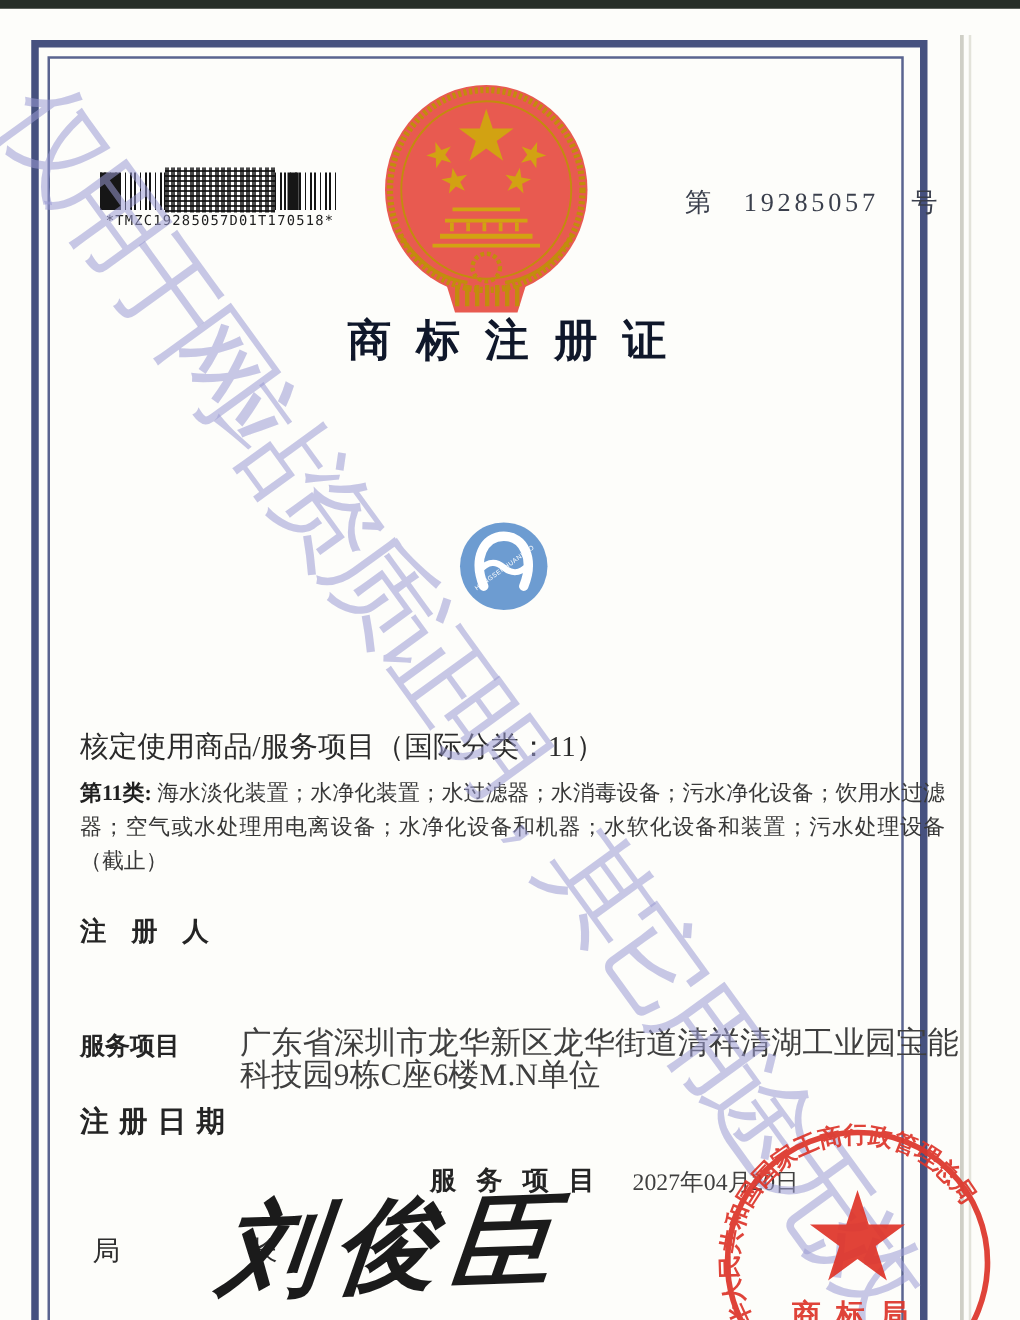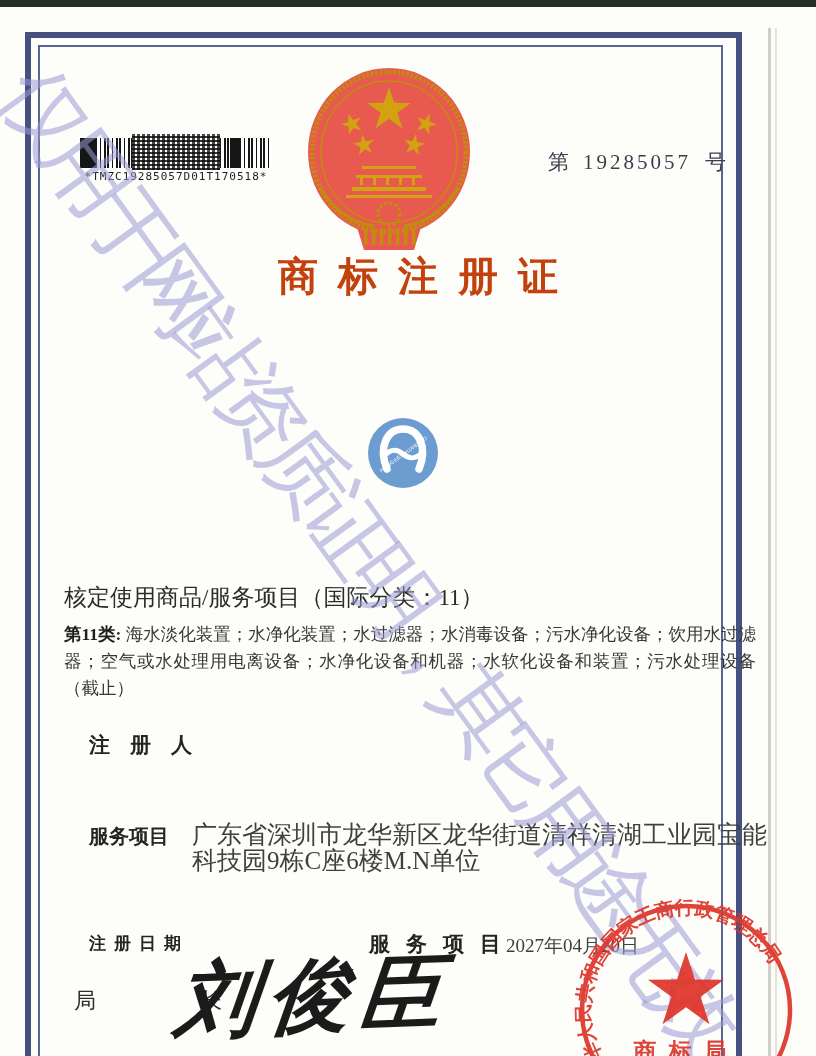--- a/index.html
+++ b/index.html
@@ -27,46 +27,46 @@
   .barcode .block-l{position:absolute;left:0;top:0;width:16px;height:30px;background:#161616;}
   .barcode .block-r{position:absolute;left:150px;top:0;width:9px;height:30px;background:#161616;}
   .barcode .dense{position:absolute;left:52px;top:-4px;width:88px;height:36px;
     background:repeating-linear-gradient(0deg,rgba(22,22,22,.85) 0 2px,rgba(255,255,255,.2) 2px 4px),
                repeating-linear-gradient(90deg,#1a1a1a 0 3px,#fff 3px 5px);}
   .barcode-caption{position:absolute;left:58px;top:170px;width:236px;text-align:center;
     font-family:"DejaVu Sans Mono",monospace;font-size:11px;letter-spacing:1px;color:#1d1d1d;z-index:10;}
 
   
   .cert-number{position:absolute;left:548px;top:148px;z-index:10;font-size:21px;color:#3a3f4c;white-space:nowrap;}
-  .cert-number .num{margin:0 14px;letter-spacing:3px;}
+  .cert-number .num{margin:0 26px;letter-spacing:3px;}
 
   
   .emblem{position:absolute;left:306px;top:66px;width:166px;height:186px;z-index:10;}
 
   
   .title{position:absolute;left:278px;top:249px;z-index:10;
-    font-size:40px;font-weight:bold;letter-spacing:20px;color:#c2410c;white-space:nowrap;}
+    font-size:35px;font-weight:bold;letter-spacing:20px;color:#0f172a;white-space:nowrap;}
 
   
   .tm-logo{position:absolute;left:366px;top:416px;width:74px;height:74px;z-index:10;}
 
   
   .goods-heading{position:absolute;left:64px;top:582px;z-index:10;font-size:23px;font-weight:normal;color:#2b2b2b;}
   .goods-text{position:absolute;left:64px;top:621px;width:692px;z-index:10;
     font-size:17.5px;line-height:27px;color:#383838;text-align:justify;}
   .goods-text b{color:#1f1f1f;}
 
   
-  .lbl{font-weight:bold;color:#242424;white-space:nowrap;margin-left:25px;}
+  .lbl{font-weight:bold;color:#242424;white-space:nowrap;}
   .val{color:#3f3f3f;}
   .registrant-label{position:absolute;left:64px;top:731px;font-size:21px;letter-spacing:20px;z-index:10;}
   .registrant-value{position:absolute;left:180px;top:734px;font-size:19.5px;z-index:10;}
   .address-label{position:absolute;left:64px;top:823px;font-size:20px;z-index:10;}
   .address-value{position:absolute;left:192px;top:822px;width:584px;font-size:25px;line-height:26px;z-index:10;}
-  .regdate-label{position:absolute;left:64px;top:932px;font-size:17px;letter-spacing:8px;z-index:10;}
+  .regdate-label{position:absolute;left:64px;top:882px;font-size:23px;letter-spacing:8px;z-index:10;}
   .regdate-value{position:absolute;left:184px;top:933px;font-size:19px;z-index:10;}
   .valid-label{position:absolute;left:344px;top:930px;font-size:21px;letter-spacing:16px;z-index:10;}
   .valid-value{position:absolute;left:506px;top:933px;font-size:19px;z-index:10;}
 
   
   .dir-ju{position:absolute;left:74px;top:986px;font-size:22px;color:#2e2e2e;z-index:10;}
   .dir-zhang{position:absolute;left:200px;top:986px;font-size:22px;color:#2e2e2e;z-index:10;}
   .issuer{position:absolute;left:428px;top:994px;font-size:21px;letter-spacing:10px;color:#2e2e2e;z-index:10;white-space:nowrap;}
   .signature{position:absolute;left:176px;top:942px;z-index:20;
     font-size:82px;font-style:italic;font-weight:bold;letter-spacing:10px;color:#1b1b1b;

